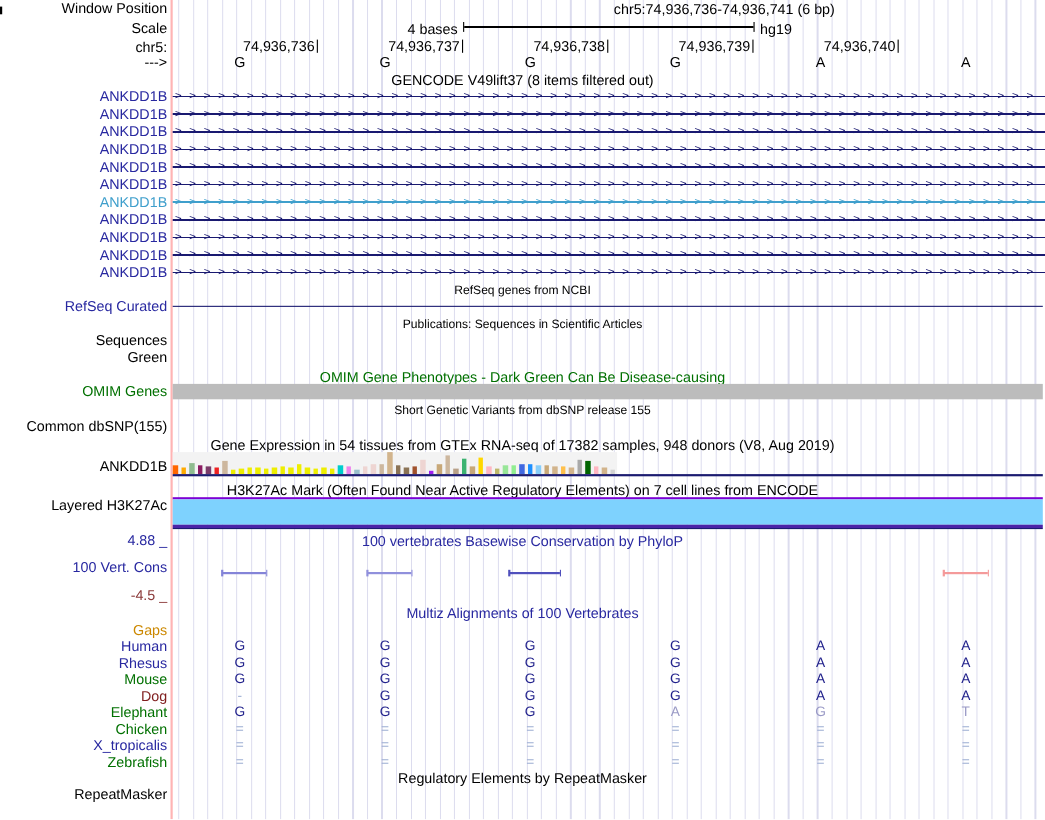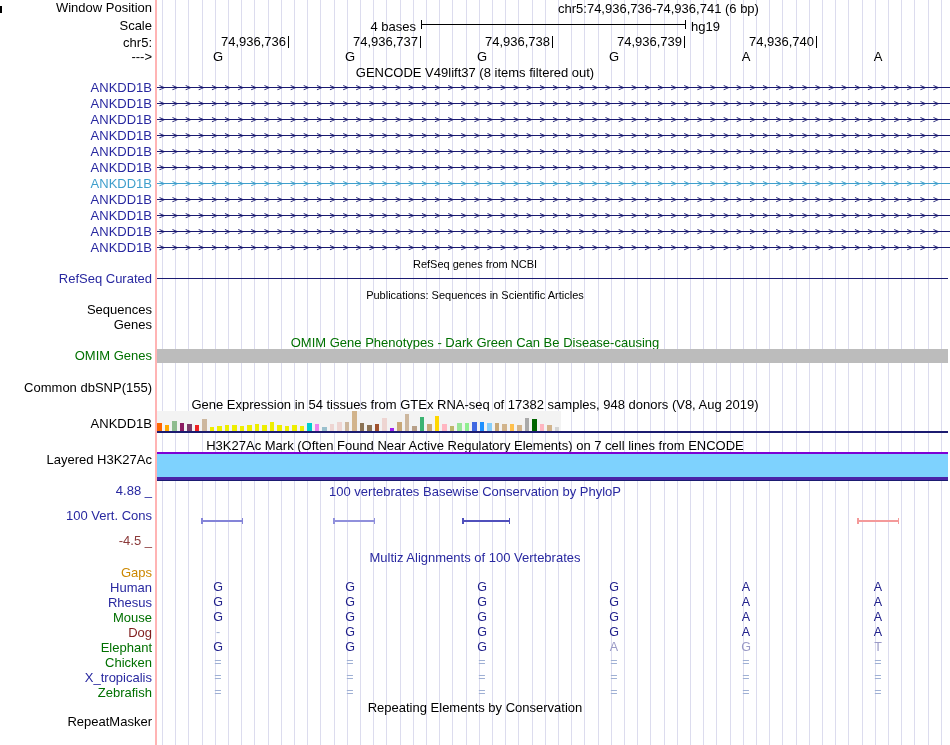--- a/index.html
+++ b/index.html
@@ -81,26 +81,27 @@
   <div class="llabel" style="top:50px">---&gt;</div>
 
   <div class="ctitle" style="top:66px">GENCODE V49lift37 (8 items filtered out)</div>
 
   <div class="ctitle small" style="top:258px">RefSeq genes from NCBI</div>
   <div class="llabel navy" style="top:272px">RefSeq Curated</div>
   <div class="refseq-line"></div>
 
   <div class="ctitle small" style="top:289px">Publications: Sequences in Scientific Articles</div>
   <div class="llabel" style="top:303px">Sequences</div>
-  <div class="llabel" style="top:318px">Genes</div>
+  <div class="llabel" style="top:318px">Green</div>
 
   <div class="ctitle green" style="top:336px">OMIM Gene Phenotypes - Dark Green Can Be Disease-causing</div>
   <div class="llabel green" style="top:349px">OMIM Genes</div>
   <div class="omim-bar"></div>
 
+  <div class="ctitle small" style="top:367px">Short Genetic Variants from dbSNP release 155</div>
   <div class="llabel" style="top:381px">Common dbSNP(155)</div>
 
   <div class="ctitle" style="top:398px">Gene Expression in 54 tissues from GTEx RNA-seq of 17382 samples, 948 donors (V8, Aug 2019)</div>
   <div class="llabel" style="top:417px">ANKDD1B</div>
   <div class="gtex-bg"></div>
   <div class="gtex-bars">
       <div class="gtex-bar" style="height: 8px; background: rgb(255, 102, 0);"></div>
       <div class="gtex-bar" style="height: 6px; background: rgb(255, 170, 0);"></div>
       <div class="gtex-bar" style="height: 10px; background: rgb(143, 188, 143);"></div>
       <div class="gtex-bar" style="height: 8px; background: rgb(139, 28, 98);"></div>
@@ -166,21 +167,21 @@
     <div class="h3k-b2"></div>
   </div>
 
   <div class="llabel navy" style="top:484px">4.88 _</div>
   <div class="ctitle navy" style="top:485px">100 vertebrates Basewise Conservation by PhyloP</div>
   <div class="llabel navy" style="top:509px">100 Vert. Cons</div>
   <div class="llabel maroon" style="top:534px">-4.5 _</div>
 
   <div class="ctitle navy" style="top:551px">Multiz Alignments of 100 Vertebrates</div>
 
-  <div class="ctitle" style="top:701px">Repeating Elements by Conservation</div>
+  <div class="ctitle" style="top:701px">Regulatory Elements by RepeatMasker</div>
   <div class="llabel" style="top:715px">RepeatMasker</div>
 <div class="rtick-label" style="left: 286px;">74,936,736</div>
     <div class="rtick-line" style="left: 288px;"></div>
     <div class="rtick-label" style="left: 418px;">74,936,737</div>
     <div class="rtick-line" style="left: 420px;"></div>
     <div class="rtick-label" style="left: 550px;">74,936,738</div>
     <div class="rtick-line" style="left: 552px;"></div>
     <div class="rtick-label" style="left: 682px;">74,936,739</div>
     <div class="rtick-line" style="left: 684px;"></div>
     <div class="rtick-label" style="left: 814px;">74,936,740</div>

